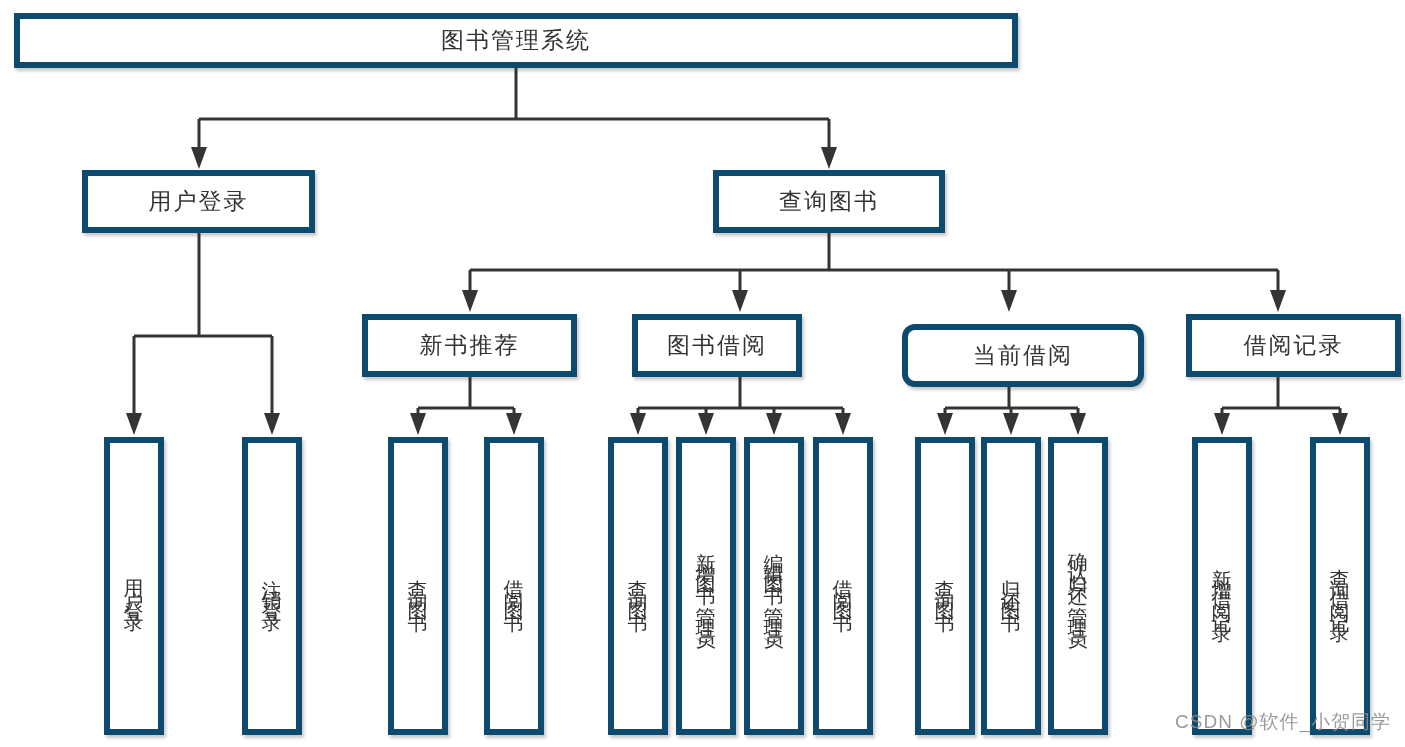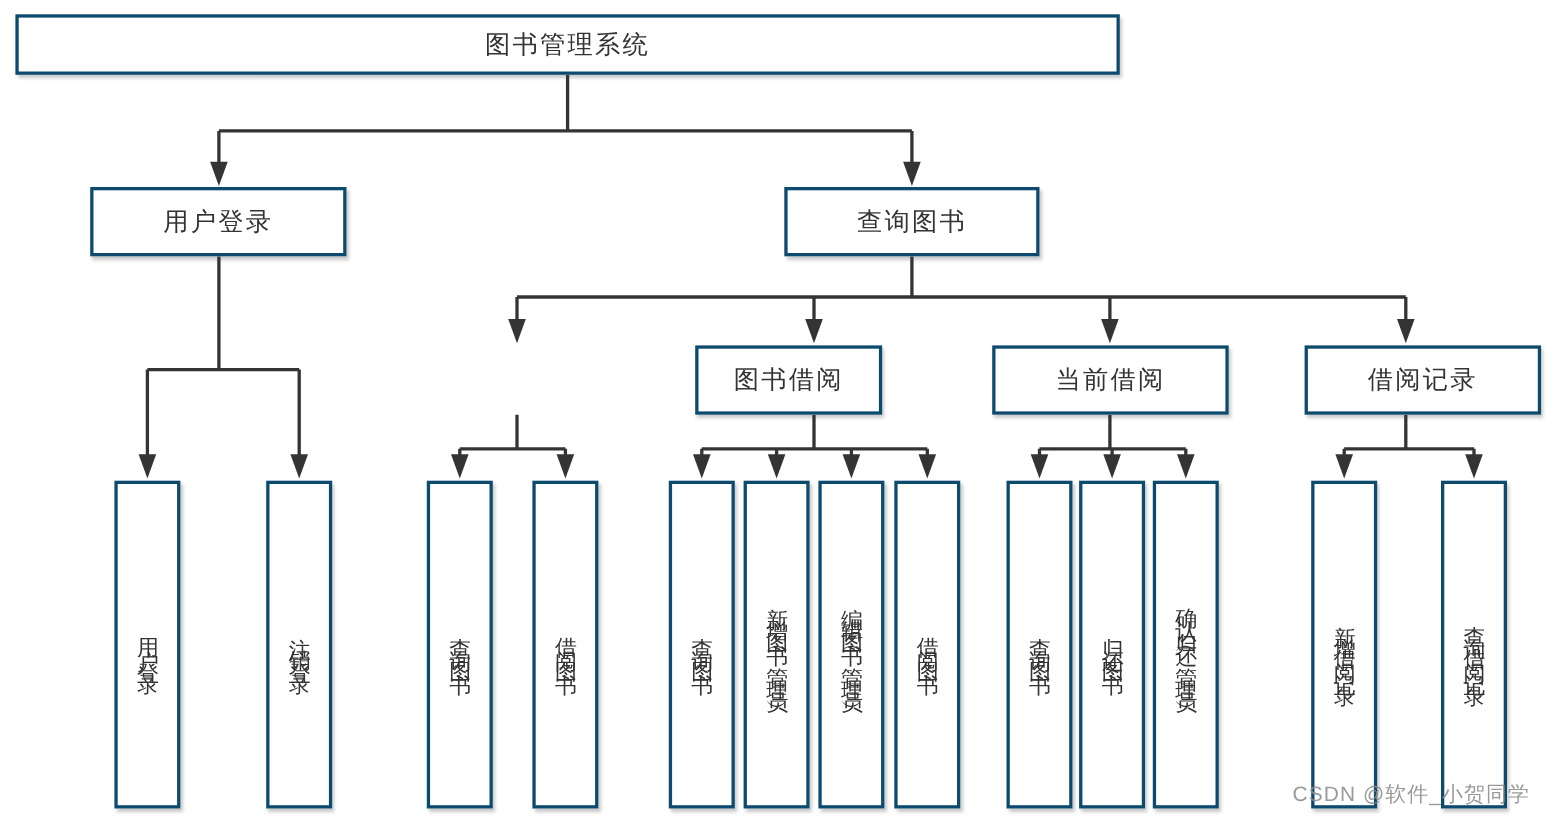--- a/index.html
+++ b/index.html
@@ -12,21 +12,21 @@
     color: #333333;
     overflow: hidden;
   }
   #connectors {
     position: absolute;
     left: 0; top: 0;
   }
   .box {
     position: absolute;
     box-sizing: border-box;
-    border: 3px solid #0c4a6e;
+    border: 6px solid #0c4a6e;
     background: #ffffff;
     display: flex;
     align-items: center;
     justify-content: center;
     box-shadow: 2px 3px 3px rgba(60,60,60,0.28);
   }
   .hbox span {
     font-size: 23px;
     letter-spacing: 2px;
     color: #333333;
@@ -101,24 +101,27 @@
     <span>图书管理系统</span>
   </div>
 
   <div class="box hbox" style="left:82px; top:170px; width:233px; height:63px;">
     <span>用户登录</span>
   </div>
   <div class="box hbox" style="left:713px; top:170px; width:232px; height:63px;">
     <span>查询图书</span>
   </div>
 
+  <div class="box hbox" style="left:362px; top:314px; width:215px; height:63px;">
+    <span>新书推荐</span>
+  </div>
   <div class="box hbox" style="left:632px; top:314px; width:170px; height:63px;">
     <span>图书借阅</span>
   </div>
-  <div class="box hbox" style="left:902px; top:314px; width:215px; height:63px;">
+  <div class="box hbox" style="left:902px; top:324px; width:242px; height:63px;border-radius:13px;">
     <span>当前借阅</span>
   </div>
   <div class="box hbox" style="left:1186px; top:314px; width:215px; height:63px;">
     <span>借阅记录</span>
   </div>
 
   <div class="box vbox" style="left:104px; top:437px; width:60px; height:298px;">
     <span>用户登录</span>
   </div>
   <div class="box vbox" style="left:242px; top:437px; width:60px; height:298px;">

